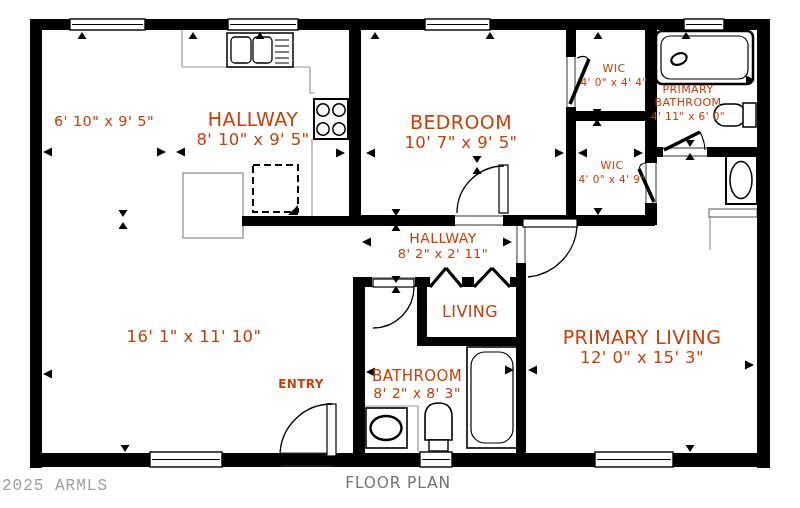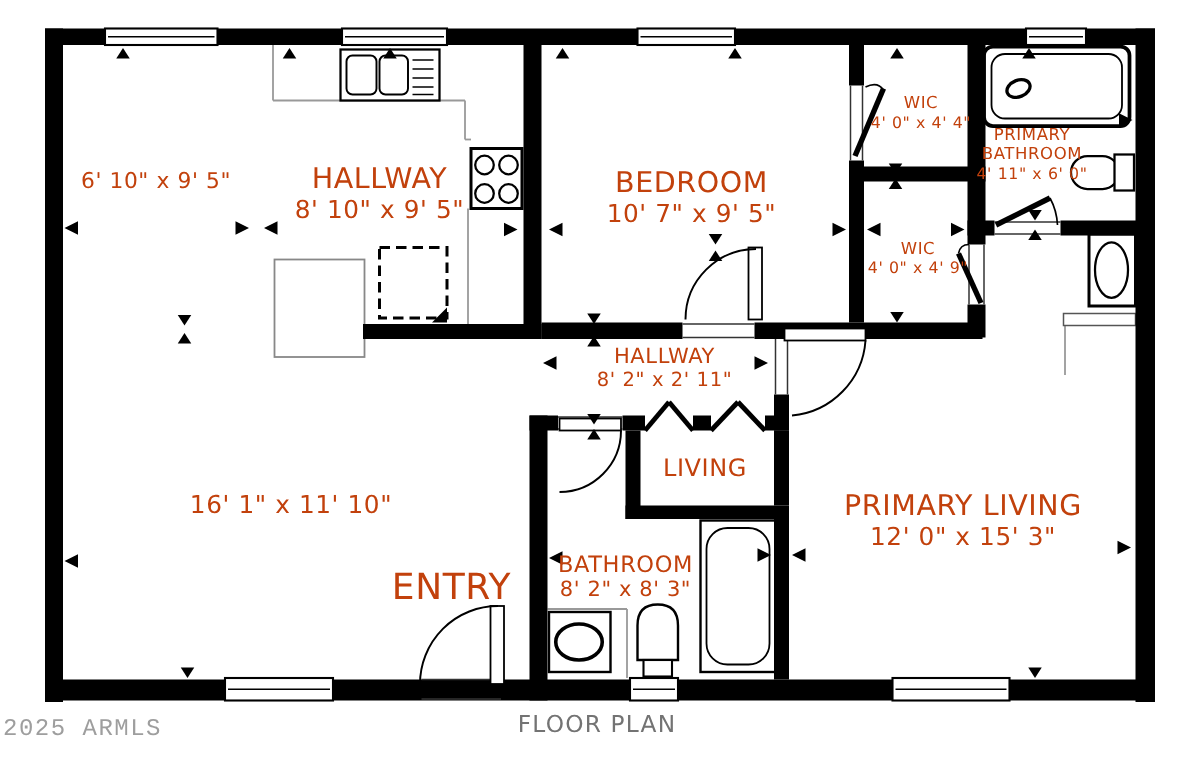--- a/index.html
+++ b/index.html
@@ -195,21 +195,21 @@
         <div style="font-size: 14px;">HALLWAY</div>
         <div style="font-size: 13px;">8' 2" x 2' 11"</div>
       </div>
       <div class="plan-label" style="left: 470px; top: 303px;">
         <div style="font-size: 16px;">LIVING</div>
       </div>
       <div class="plan-label" style="left: 194px; top: 327px;">
         <div style="font-size: 16.5px;">16' 1" x 11' 10"</div>
       </div>
       <div class="plan-label" style="left: 301px; top: 378px;">
-        <div style="font-size: 24px;">ENTRY</div>
+        <div style="font-size: 12px; font-weight: bold;">ENTRY</div>
       </div>
       <div class="plan-label" style="left: 417px; top: 368px;">
         <div style="font-size: 15px;">BATHROOM</div>
         <div style="font-size: 14px;">8' 2" x 8' 3"</div>
       </div>
       <div class="plan-label" style="left: 642px; top: 326px;">
         <div style="font-size: 19px;">PRIMARY LIVING</div>
         <div style="font-size: 16.5px;">12' 0" x 15' 3"</div>
       </div>
     </div>

